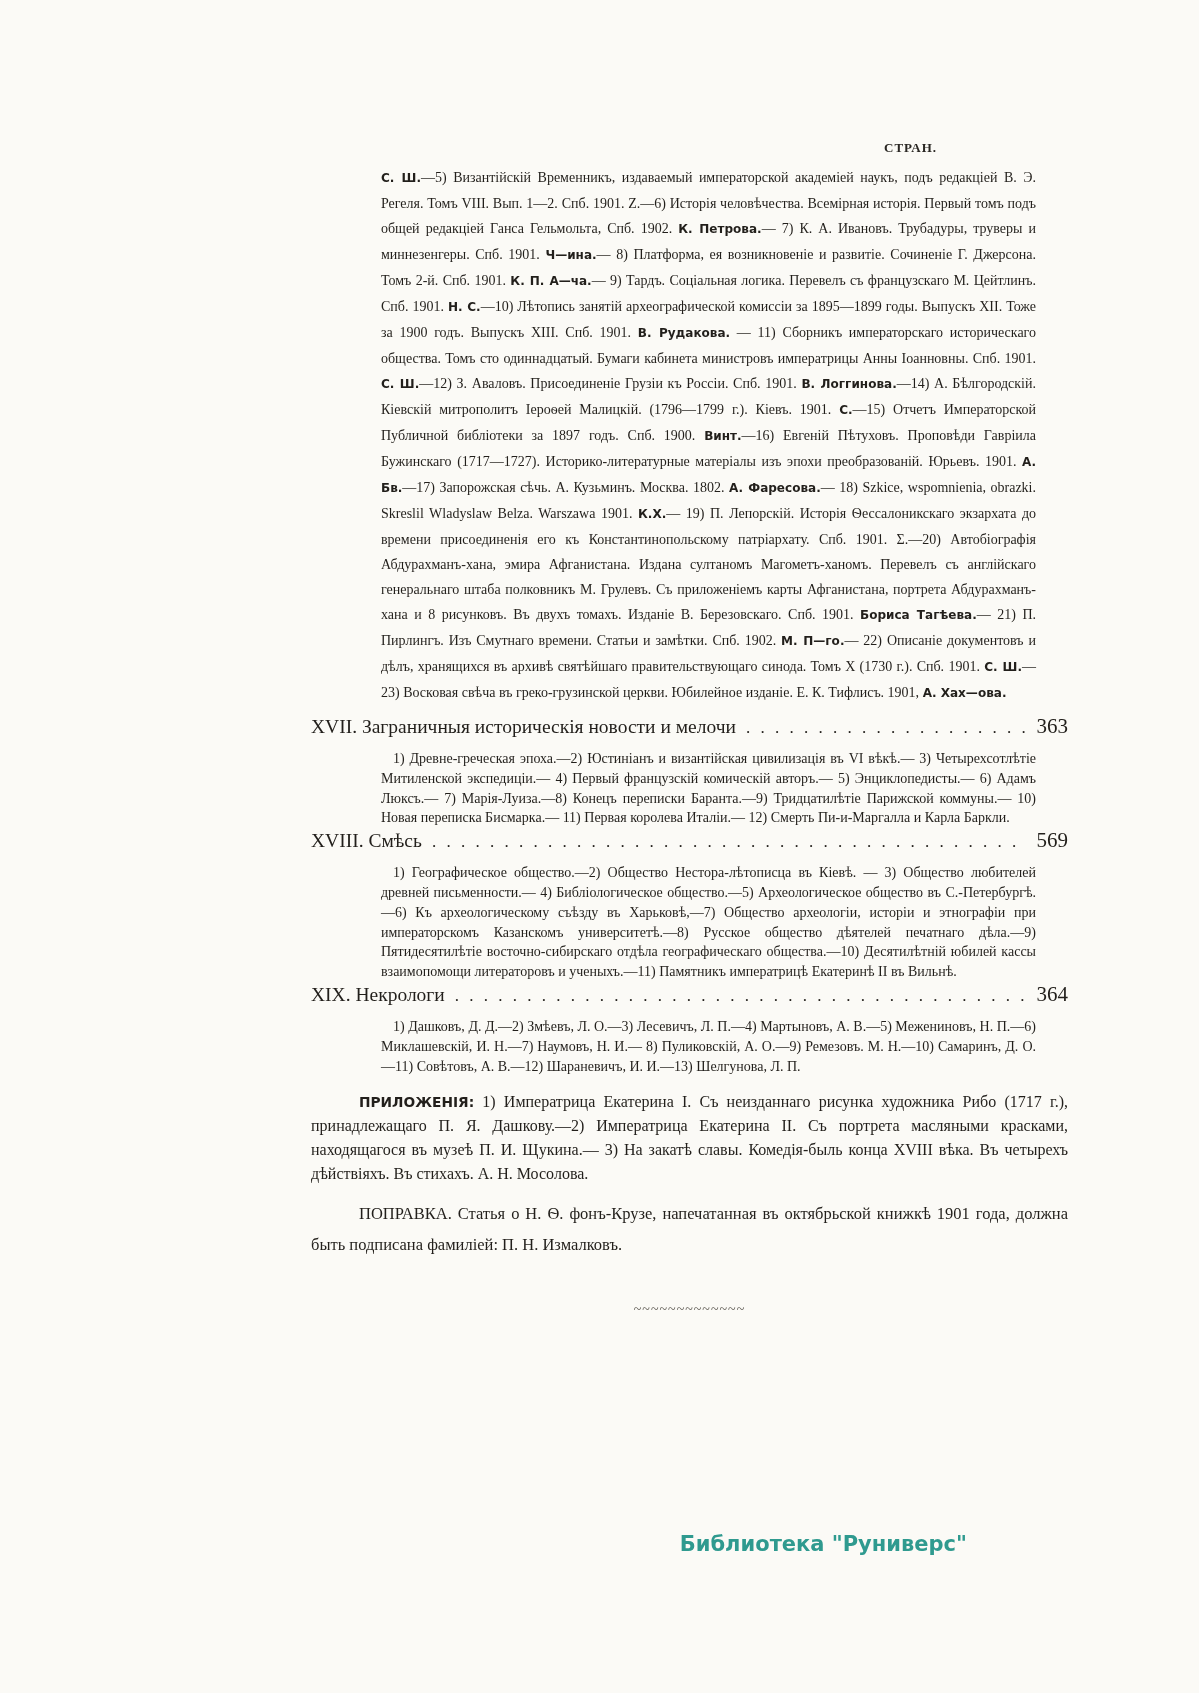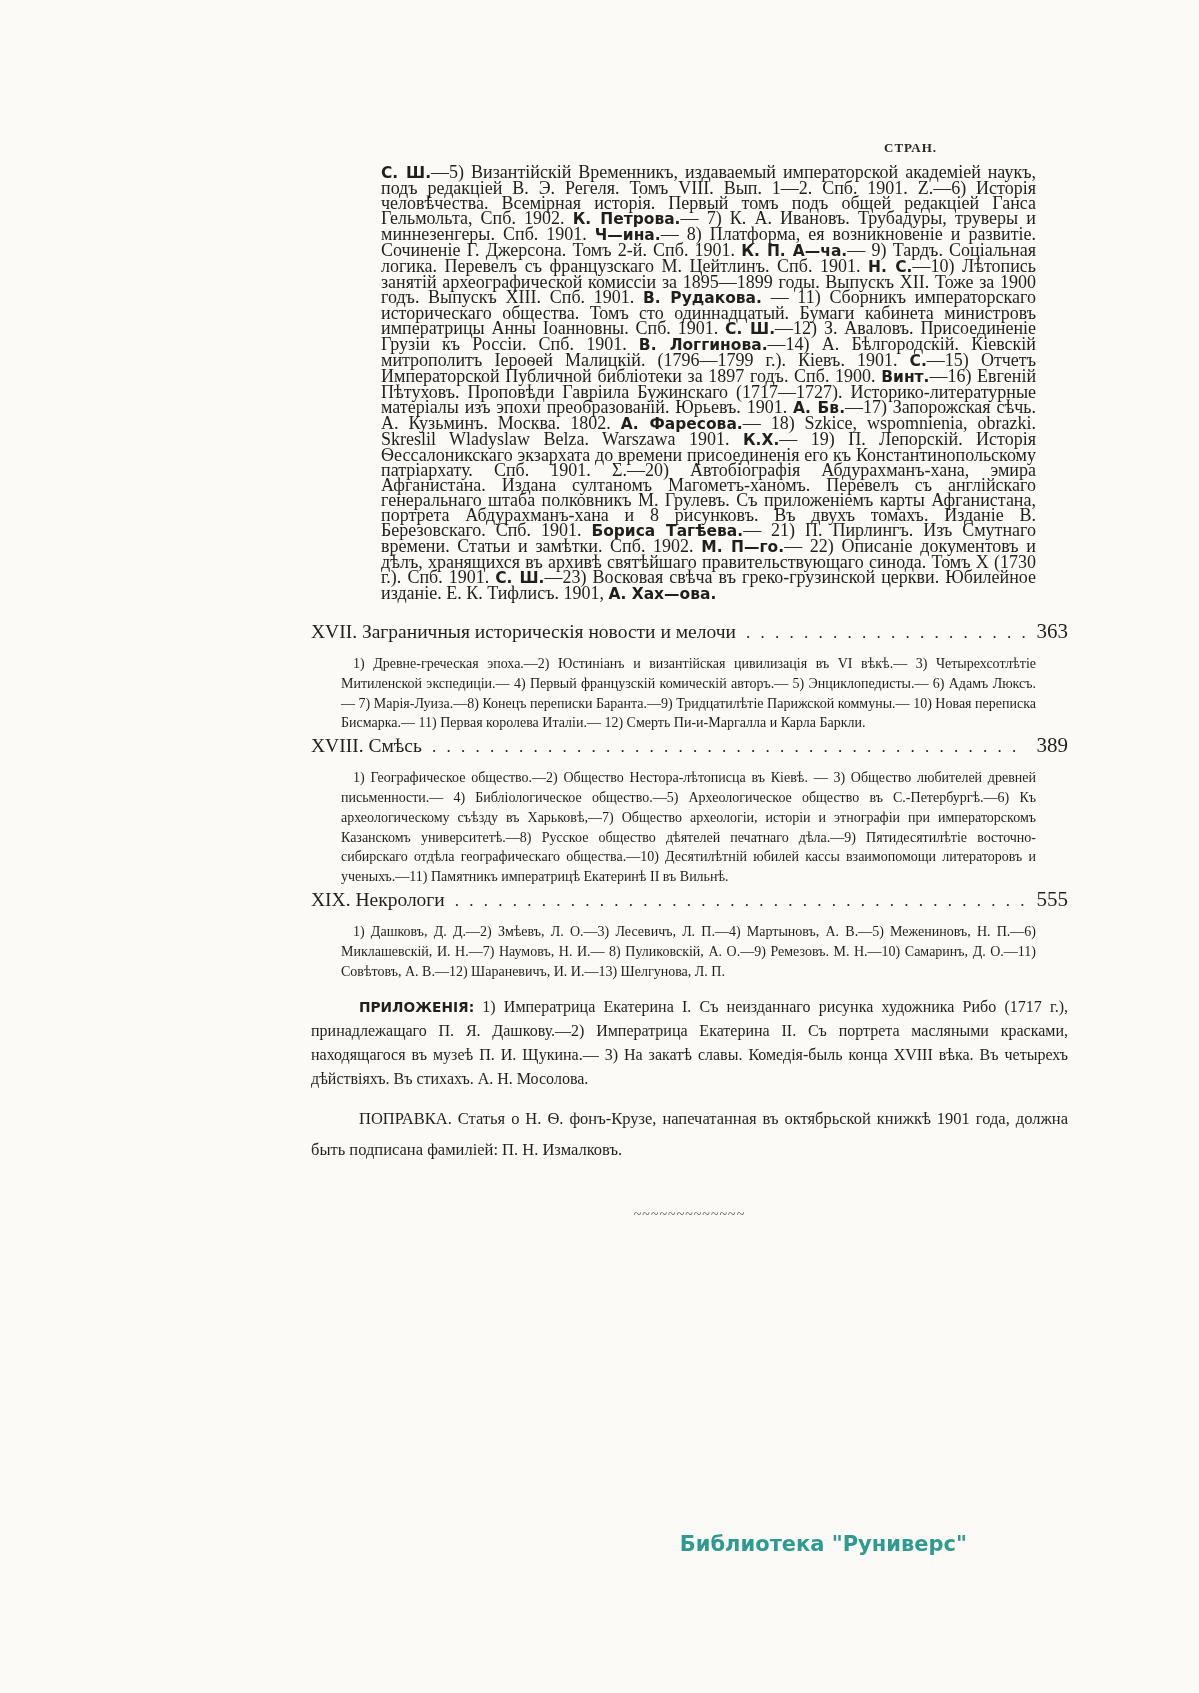--- a/index.html
+++ b/index.html
@@ -26,23 +26,23 @@
   .colhead {
     position: absolute;
     top: 140px;
     left: 884px;
     font-size: 13px;
     font-weight: bold;
     letter-spacing: 1px;
     color: #2a2723;
   }
   .biblio {
-    margin: 22px 32px 17px 70px;
-    font-size: 18px;
-    line-height: 15px;
+    margin: 22px 32px 8px 70px;
+    font-size: 14px;
+    line-height: 25px;
     text-align: justify;
   }
   .run-bold {
     font-family: "DejaVu Sans", "Liberation Sans", sans-serif;
     font-weight: bold;
     font-size: 0.86em;
   }
   .toc-line {
     display: flex;
     align-items: baseline;
@@ -52,21 +52,21 @@
   .toc-dots {
     flex: 1;
     overflow: hidden;
     white-space: nowrap;
     margin: 0 10px;
     font-size: 17px;
     letter-spacing: 3px;
   }
   .toc-page { white-space: nowrap; font-size: 21px; }
   .detail {
-    margin: 10px 32px 0 30px;
+    margin: 10px 32px 0 70px;
     font-size: 14px;
     line-height: 19.8px;
     text-align: justify;
     text-indent: 12px;
   }
   .appendix {
     margin: 14px 0 0 0;
     font-size: 16px;
     line-height: 24px;
     text-align: justify;
@@ -110,28 +110,28 @@
     <div class="toc-line">
       <span class="toc-left"><span>XVII.</span>&nbsp;<span>Заграничныя историческія новости и мелочи</span></span>
       <span class="toc-dots">. . . . . . . . . . . . . . . . . . . . . . . . . . . . . . . . . . . . . . . .</span>
       <span class="toc-page">363</span>
     </div>
     <p class="detail">1) Древне-греческая эпоха.—2) Юстиніанъ и византійская цивилизація въ VI вѣкѣ.— 3) Четырехсотлѣтіе Митиленской экспедиціи.— 4) Первый французскій комическій авторъ.— 5) Энциклопедисты.— 6) Адамъ Люксъ.— 7) Марія-Луиза.—8) Конецъ переписки Баранта.—9) Тридцатилѣтіе Парижской коммуны.— 10) Новая переписка Бисмарка.— 11) Первая королева Италіи.— 12) Смерть Пи-и-Маргалла и Карла Баркли.</p>
 
     <div class="toc-line">
       <span class="toc-left"><span>XVIII.</span>&nbsp;<span>Смѣсь</span></span>
       <span class="toc-dots">. . . . . . . . . . . . . . . . . . . . . . . . . . . . . . . . . . . . . . . . . . . . . . . . . . . . . . . . . . . .</span>
-      <span class="toc-page">389</span>
+      <span class="toc-page">569</span>
     </div>
     <p class="detail">1) Географическое общество.—2) Общество Нестора-лѣтописца въ Кіевѣ. — 3) Общество любителей древней письменности.— 4) Библіологическое общество.—5) Археологическое общество въ С.-Петербургѣ.—6) Къ археологическому съѣзду въ Харьковѣ,—7) Общество археологіи, исторіи и этнографіи при императорскомъ Казанскомъ университетѣ.—8) Русское общество дѣятелей печатнаго дѣла.—9) Пятидесятилѣтіе восточно-сибирскаго отдѣла географическаго общества.—10) Десятилѣтній юбилей кассы взаимопомощи литераторовъ и ученыхъ.—11) Памятникъ императрицѣ Екатеринѣ II въ Вильнѣ.</p>
 
     <div class="toc-line">
       <span class="toc-left"><span>XIX.</span>&nbsp;<span>Некрологи</span></span>
       <span class="toc-dots">. . . . . . . . . . . . . . . . . . . . . . . . . . . . . . . . . . . . . . . . . . . . . . . . . . . . . . . . . . . .</span>
-      <span class="toc-page">555</span>
+      <span class="toc-page">364</span>
     </div>
     <p class="detail">1) Дашковъ, Д. Д.—2) Змѣевъ, Л. О.—3) Лесевичъ, Л. П.—4) Мартыновъ, А. В.—5) Межениновъ, Н. П.—6) Миклашевскій, И. Н.—7) Наумовъ, Н. И.— 8) Пуликовскій, А. О.—9) Ремезовъ. М. Н.—10) Самаринъ, Д. О.—11) Совѣтовъ, А. В.—12) Шараневичъ, И. И.—13) Шелгунова, Л. П.</p>
 
     <p class="appendix"><span class="run-bold">ПРИЛОЖЕНІЯ:</span><span> 1) Императрица Екатерина I. Съ неизданнаго рисунка художника Рибо (1717 г.), принадлежащаго П. Я. Дашкову.—2) Императрица Екатерина II. Съ портрета масляными красками, находящагося въ музеѣ П. И. Щукина.— 3) На закатѣ славы. Комедія-быль конца XVIII вѣка. Въ четырехъ дѣйствіяхъ. Въ стихахъ. А. Н. Мосолова.</span></p>
 
     <p class="correction">ПОПРАВКА. Статья о Н. Ѳ. фонъ-Крузе, напечатанная въ октябрьской книжкѣ 1901 года, должна быть подписана фамиліей: П. Н. Измалковъ.</p>
 
     <div class="divider">~~~~~~~~~~~~~</div>
 
   </div>

